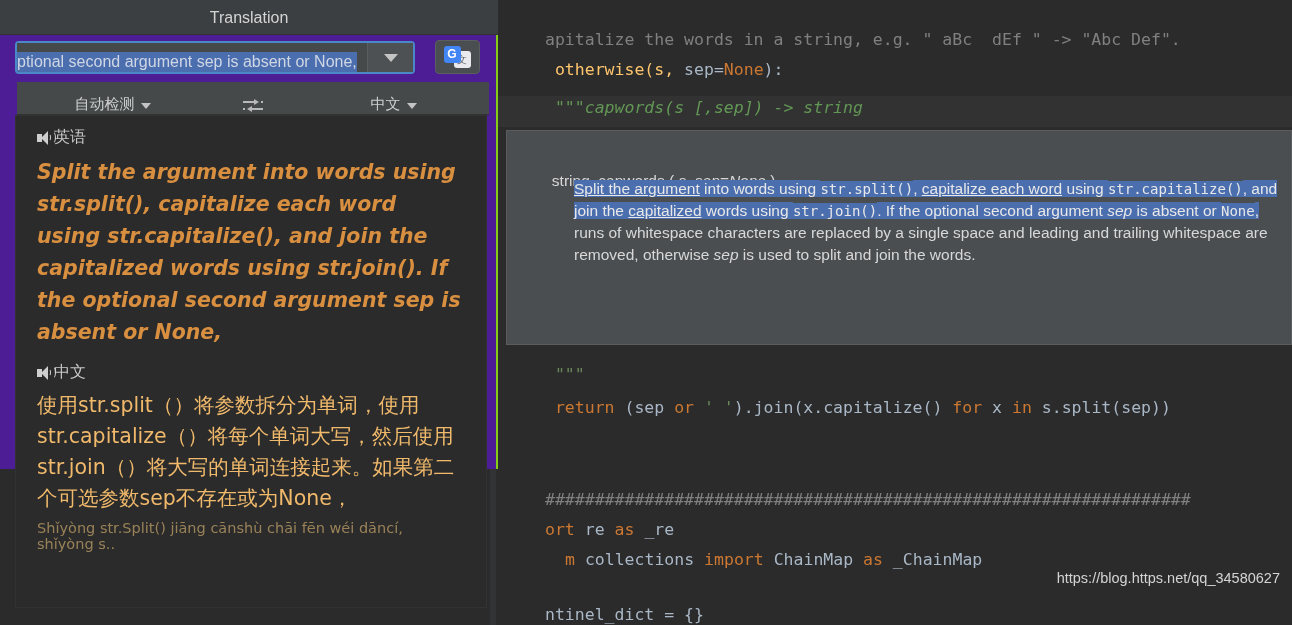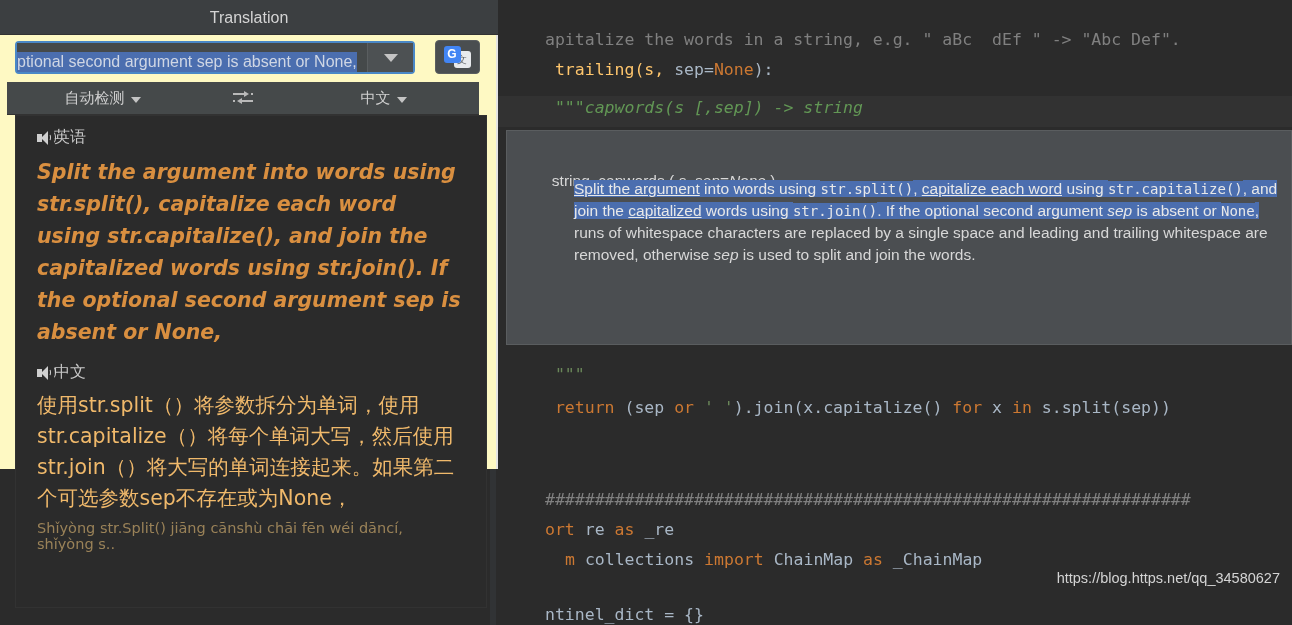--- a/index.html
+++ b/index.html
@@ -72,22 +72,22 @@
   #watermark {
     position: absolute; right: 12px; top: 570px;
     font-size: 14.5px; color: #d4d4d4;
     font-family: "Liberation Sans", sans-serif;
   }
 
   
   #translation {
     position: absolute; left: 0; top: 0;
     width: 498px; height: 469px;
-    background: #fef9c3;
-    border-right: 2px solid #e5e5e5;
+    background: #4c1d95;
+    border-right: 2px solid #84cc16;
   }
   #tr-title {
     position: absolute; left: 0; top: 0; width: 498px; height: 35px;
     line-height: 35px; text-align: center;
     font-size: 16px; color: #d4d4d4;
     background: #3c3f41;
     border-bottom: 1px solid #323232;
   }
   #tr-inputrow {
     position: absolute; left: 0; top: 36px; width: 498px; height: 45px;
@@ -129,23 +129,23 @@
     z-index: 2;
   }
   .gicon .gwhite {
     position: absolute; left: 10px; top: 5px; width: 17px; height: 17px;
     background: #e8eaed; border-radius: 3px; color: #5f6368;
     font-size: 10px; text-align: center; line-height: 17px;
     z-index: 1;
   }
 
   #tr-langbar {
-    position: absolute; left: 7px; top: 82px; width: 472px; height: 33px;
+    position: absolute; left: 17px; top: 82px; width: 472px; height: 33px;
     background: #45494a; border-bottom: 1px solid #323232;
-    display: flex; align-items: center; font-family: Liberation Serif, serif;
+    display: flex; align-items: flex-end; font-family: Liberation Serif, serif;
   }
   .langsel {
     flex: 1; text-align: center; font-size: 15px; color: #cfcfcf;
     display: flex; align-items: center; justify-content: center; gap: 6px;
   }
   .langsel .caret {
     width: 0; height: 0;
     border-left: 5px solid transparent; border-right: 5px solid transparent;
     border-top: 6px solid #c4c4c4; margin-top: 3px;
   }
@@ -206,21 +206,21 @@
 
 <div id="root">
 
   <div id="editor">
     <div class="gutter"></div>
 
     <div class="cur-line-bg" style="top:96px;"></div>
 
     <div id="code-host">
         <div class="code-line" style="left: 500px; top: 30px;"><span class="tok-cmt">apitalize the words in a string, e.g. " aBc  dEf " -&gt; "Abc Def".</span></div>
-        <div class="code-line" style="left: 500px; top: 60px;"><span class="tok-fn"> trailing(s, </span><span class="tok-def">sep=</span><span class="tok-kw">None</span><span class="tok-def">):</span></div>
+        <div class="code-line" style="left: 500px; top: 60px;"><span class="tok-fn"> otherwise(s, </span><span class="tok-def">sep=</span><span class="tok-kw">None</span><span class="tok-def">):</span></div>
         <div class="code-line" style="left: 500px; top: 98px;"><span class="tok-doc"> """capwords(s [,sep]) -&gt; string</span></div>
         <div class="code-line" style="left: 500px; top: 365px;"><span class="tok-str"> """</span></div>
         <div class="code-line" style="left: 500px; top: 398px;"><span class="tok-kw"> return </span><span class="tok-def">(sep </span><span class="tok-kw">or </span><span class="tok-str">' '</span><span class="tok-def">).join(x.capitalize() </span><span class="tok-kw">for </span><span class="tok-def">x </span><span class="tok-kw">in </span><span class="tok-def">s.split(sep))</span></div>
         <div class="code-line" style="left: 500px; top: 490px;"><span class="tok-cmt">#################################################################</span></div>
         <div class="code-line" style="left: 500px; top: 520px;"><span class="tok-kw">ort </span><span class="tok-def">re </span><span class="tok-kw">as </span><span class="tok-def">_re</span></div>
         <div class="code-line" style="left: 520px; top: 550px;"><span class="tok-kw">m </span><span class="tok-def">collections </span><span class="tok-kw">import </span><span class="tok-def">ChainMap </span><span class="tok-kw">as </span><span class="tok-def">_ChainMap</span></div>
         <div class="code-line" style="left: 500px; top: 605px;"><span class="tok-def">ntinel_dict = {}</span></div>
       </div>
 
     <div id="watermark">https://blog.https.net/qq_34580627</div>

